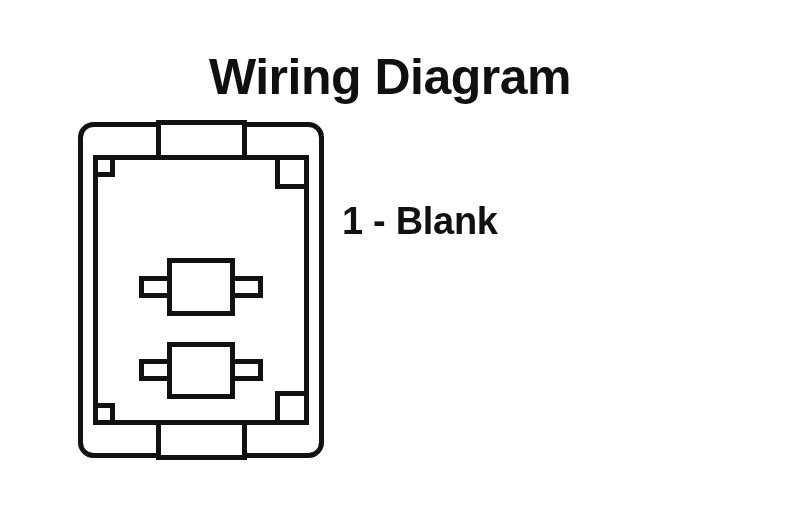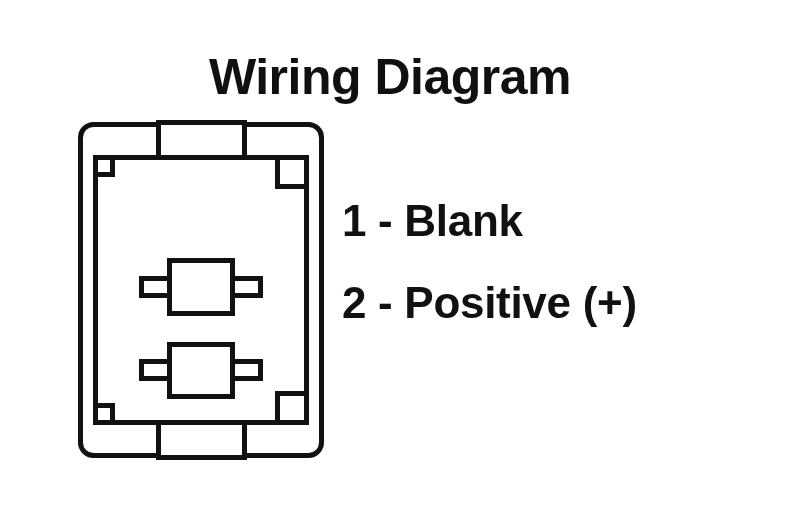--- a/index.html
+++ b/index.html
@@ -55,21 +55,21 @@
     left: 342px;
     top: 180px;
     width: 420px;
   }
   .legend-row {
     height: 82px;
     display: flex;
     align-items: center;
   }
   .legend-text {
-    font-size: 44px;
+    font-size: 38px;
     font-weight: 700;
     color: #111111;
     line-height: 1;
     letter-spacing: -0.3px;
     white-space: nowrap;
   }
 
   
   #watermark {
     position: absolute;
@@ -125,20 +125,17 @@
       </g>
     </svg>
   </div>
 
   <div id="legend">
 
     <div class="legend-row">
       <span class="legend-text">1 - Blank</span>
     </div>
 
-    <div class="legend-row">
-      <span class="legend-text">2 - Positive (+)</span>
-    </div>
 
 
   </div>
 
 </div>
 
 </body></html>

